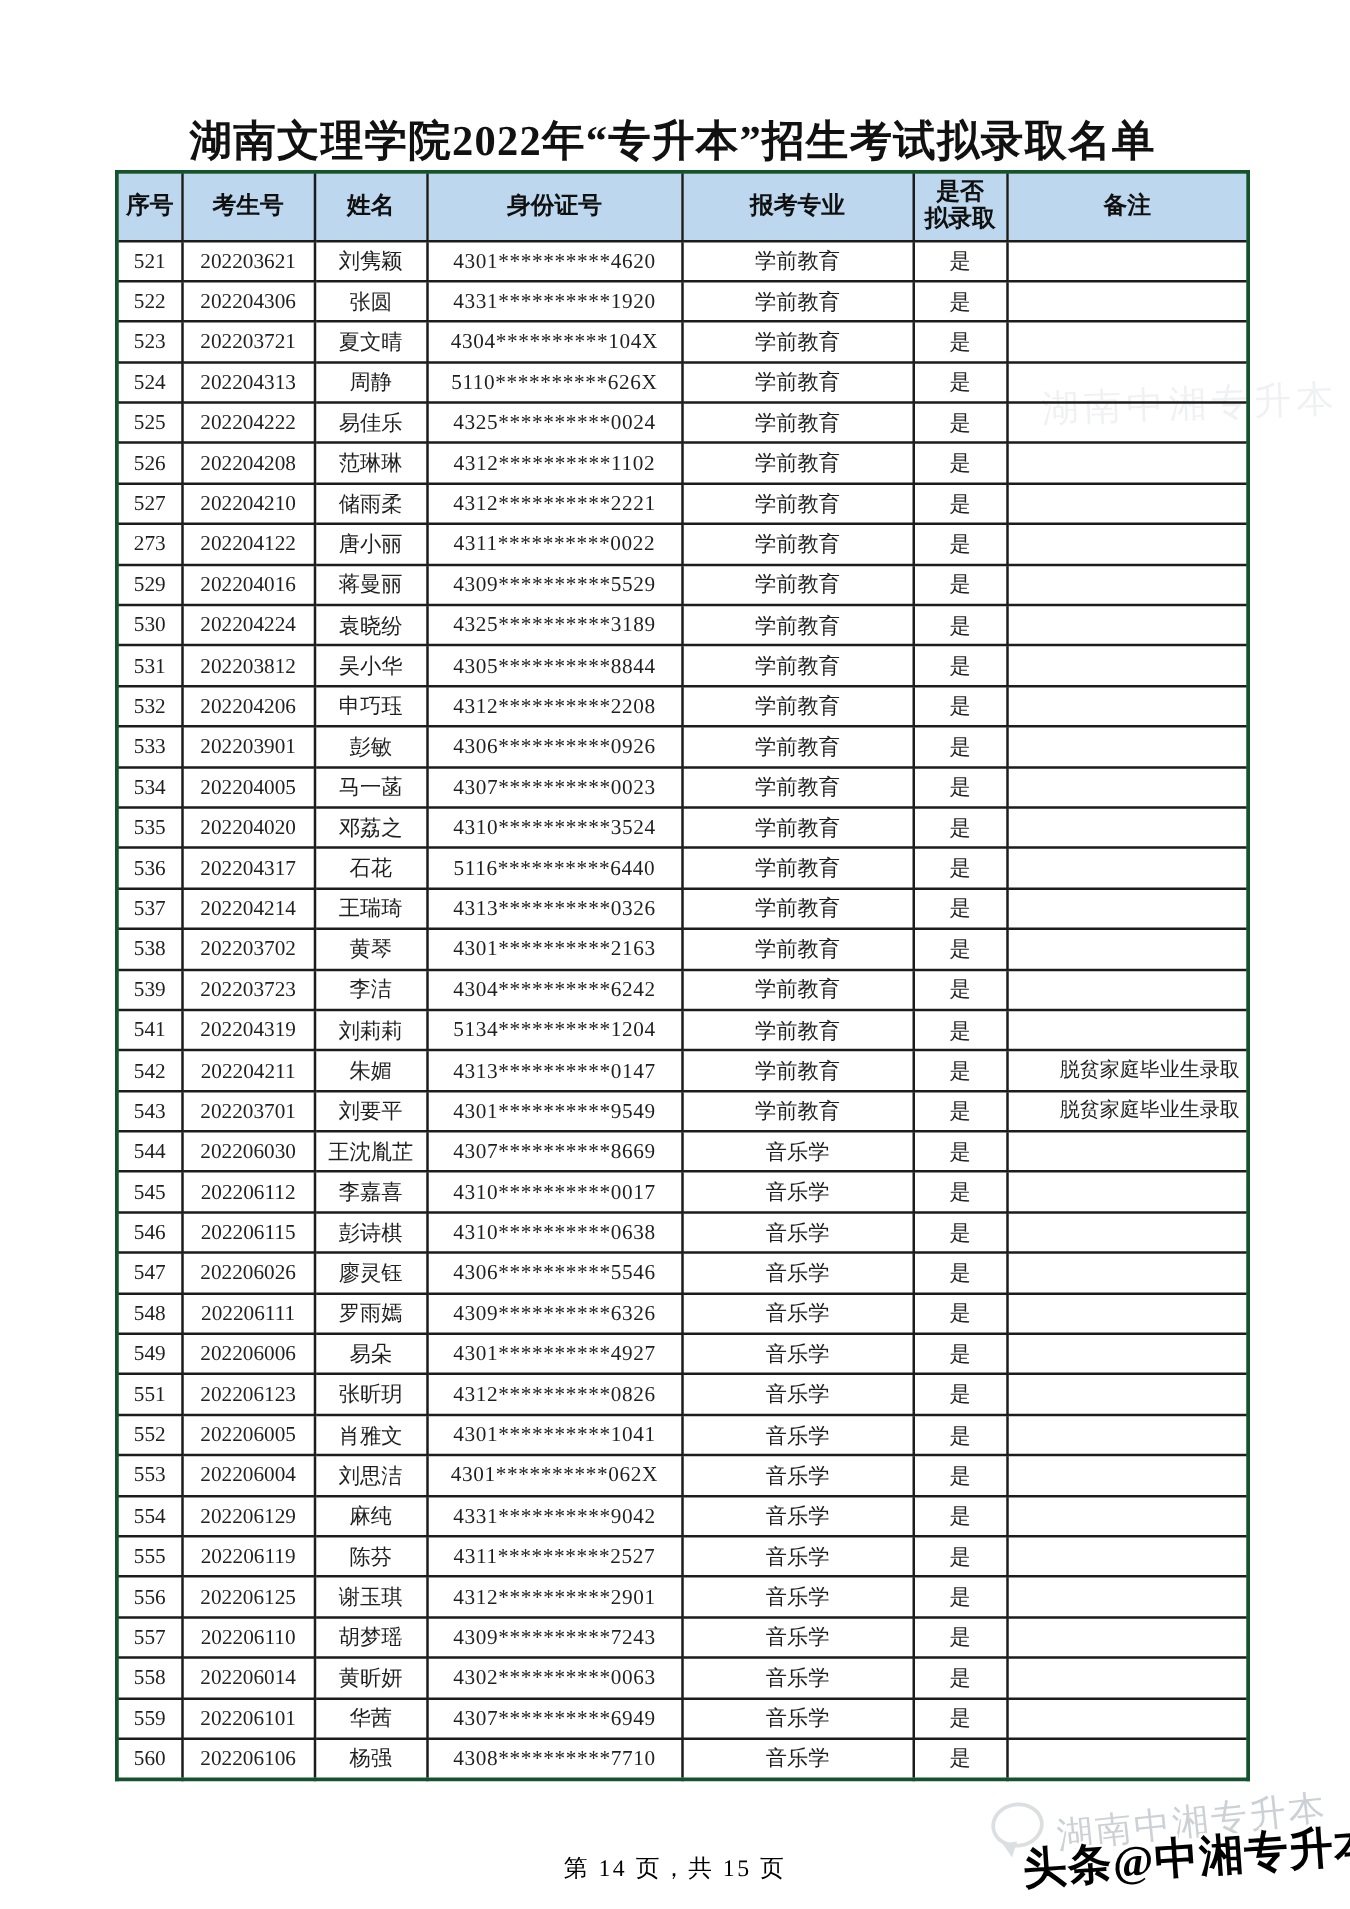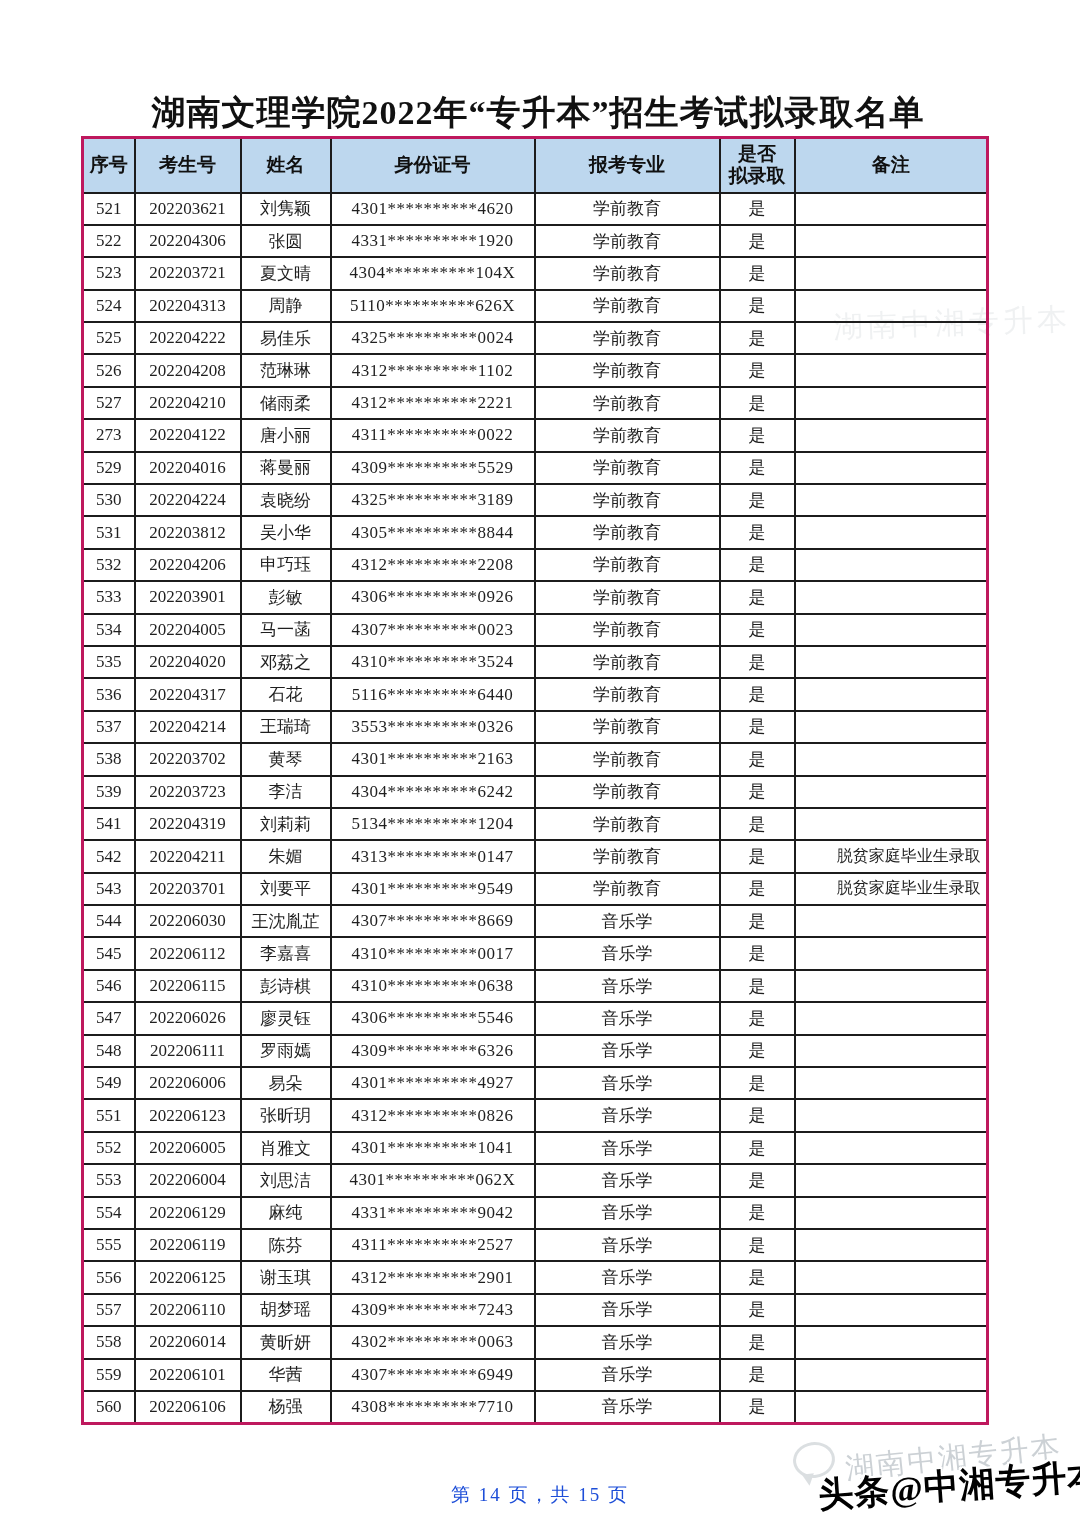--- a/index.html
+++ b/index.html
@@ -22,25 +22,25 @@
     width: 1076px;
     text-align: center;
     font-size: 34px;
     font-weight: bold;
     letter-spacing: 1px;
     color: #111;
   }
   table.admission {
     position: absolute;
     top: 136px;
-    left: 81px;
+    left: 92px;
     width: 905px;
     border-collapse: collapse;
     table-layout: fixed;
-    border: 3px solid #be185d;
+    border: 3px solid #14532d;
   }
   table.admission th, table.admission td {
     border: 2px solid #1c1c1c;
     text-align: center;
     vertical-align: middle;
     overflow: hidden;
   }
   table.admission thead tr { height: 55px; }
   table.admission th {
     background: #bdd7ee;
@@ -58,21 +58,21 @@
   }
   table.admission td:nth-child(4) { letter-spacing: 0.5px; }
   table.admission td:nth-child(7) { font-size: 16px; padding-left: 36px; }
   .page-footer {
     position: absolute;
     top: 1482px;
     left: 0;
     width: 1080px;
     text-align: center;
     font-size: 19px;
-    color: #1d4ed8;
+    color: #000000;
     letter-spacing: 2px;
   }
   .wm-mid {
     position: absolute;
     top: 303px;
     left: 833px;
     font-size: 30px;
     letter-spacing: 4px;
     color: #6e7b85;
     opacity: 0.10;
@@ -305,21 +305,21 @@
           <td>石花</td>
           <td>5116**********6440</td>
           <td>学前教育</td>
           <td>是</td>
           <td></td>
         </tr>
         <tr>
           <td>537</td>
           <td>202204214</td>
           <td>王瑞琦</td>
-          <td>3553**********0326</td>
+          <td>4313**********0326</td>
           <td>学前教育</td>
           <td>是</td>
           <td></td>
         </tr>
         <tr>
           <td>538</td>
           <td>202203702</td>
           <td>黄琴</td>
           <td>4301**********2163</td>
           <td>学前教育</td>

